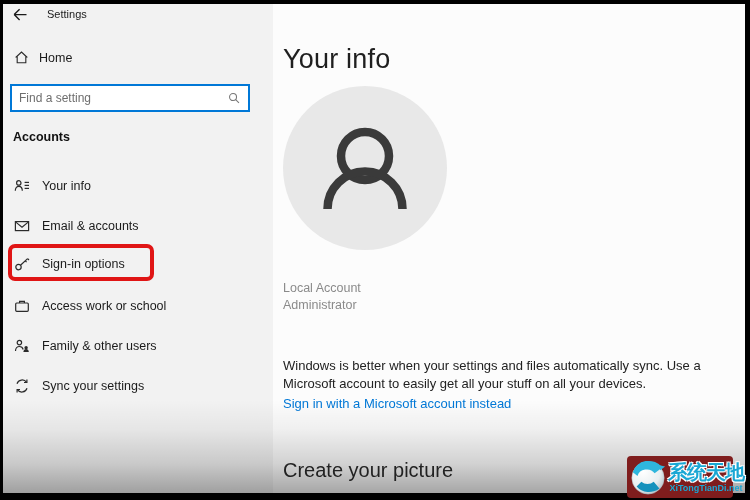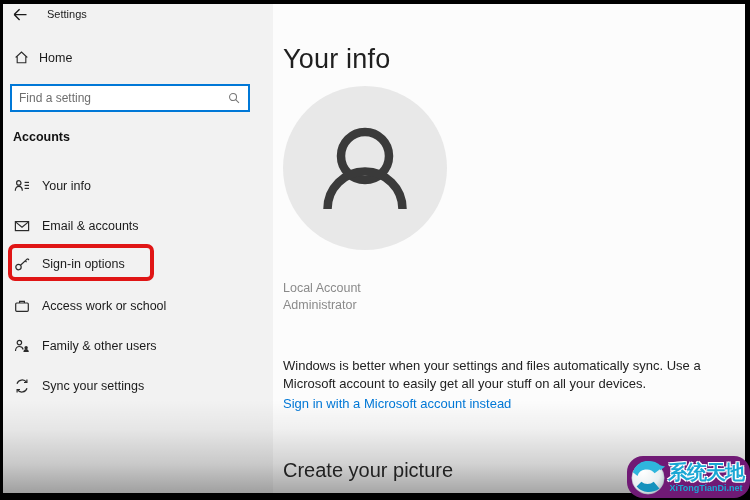--- a/index.html
+++ b/index.html
@@ -53,22 +53,22 @@
   }
   .signin-link{position:absolute;left:10px;top:392px;font-size:13px;color:#0078d7;cursor:pointer;}
   .section-title{position:absolute;left:10px;top:455px;font-size:20px;font-weight:400;color:#2b2b2b;}
   
   .vignette{
     position:absolute;top:4px;left:3px;right:5px;bottom:7px;pointer-events:none;z-index:8;
     background:linear-gradient(180deg, rgba(0,0,0,0) 0%, rgba(0,0,0,0) 81%,
       rgba(0,0,0,0.05) 87%, rgba(0,0,0,0.17) 94%, rgba(0,0,0,0.34) 100%);
   }
   .watermark{
-    position:absolute;left:627px;top:456px;width:123px;height:42px;z-index:10;
-    background:#701a75;border-radius:16px;display:flex;align-items:center;padding-left:2px;box-sizing:border-box;
+    position:absolute;left:627px;top:456px;width:106px;height:42px;z-index:10;
+    background:#7f1d1d;border-radius:4px;display:flex;align-items:center;padding-left:2px;box-sizing:border-box;
   }
   .wm-text{display:flex;flex-direction:column;align-items:center;margin-left:1px;line-height:1;}
   .wm-name{
     font-size:20px;font-weight:bold;color:#1aa7d4;white-space:nowrap;letter-spacing:-1px;
     text-shadow:-1px -1px 0 #fff,1px -1px 0 #fff,-1px 1px 0 #fff,1px 1px 0 #fff;
   }
   .wm-url{font-size:9px;font-weight:bold;color:#1aa7d4;margin-top:2px;white-space:nowrap;}
   svg{display:block;}
 </style>
 </head>

